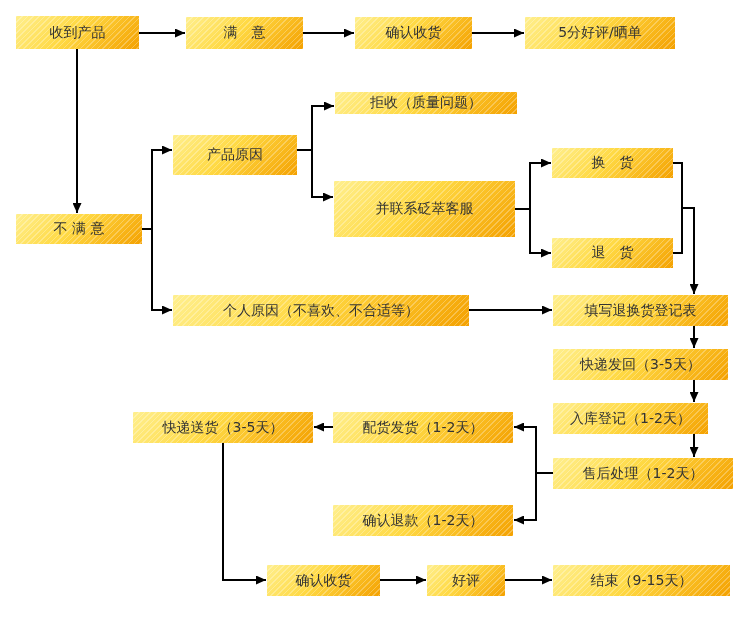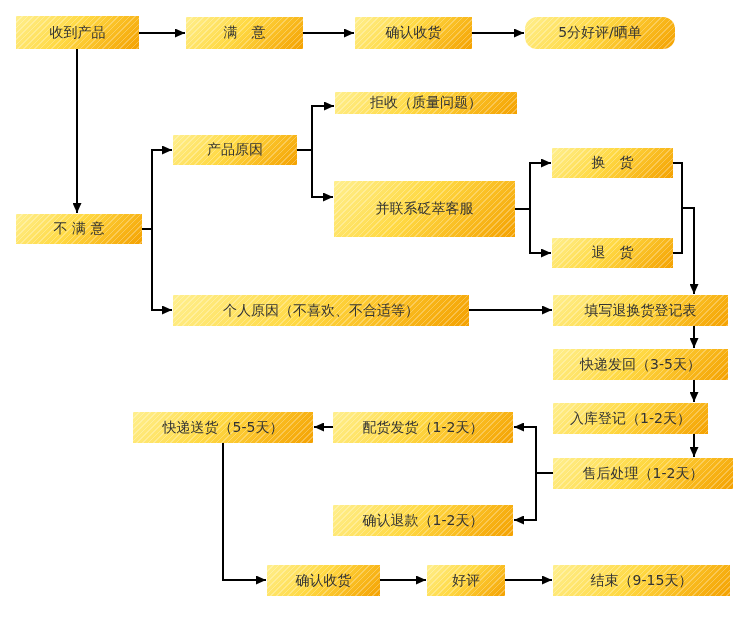--- a/index.html
+++ b/index.html
@@ -74,27 +74,27 @@
 
   <div class="node" style="left:16px;top:16px;width:123px;height:33px;">
     <span>收到产品</span>
   </div>
   <div class="node" style="left:186px;top:17px;width:117px;height:32px;">
     <span>满　意</span>
   </div>
   <div class="node" style="left:355px;top:17px;width:117px;height:32px;">
     <span>确认收货</span>
   </div>
-  <div class="node" style="left:525px;top:17px;width:150px;height:32px;border-radius:12px;">
+  <div class="node" style="left:525px;top:17px;width:150px;height:32px;">
     <span>5分好评/晒单</span>
   </div>
   <div class="node" style="left:335px;top:92px;width:182px;height:22px;">
     <span>拒收（质量问题）</span>
   </div>
-  <div class="node" style="left:173px;top:135px;width:124px;height:30px;">
+  <div class="node" style="left:173px;top:135px;width:124px;height:40px;">
     <span>产品原因</span>
   </div>
   <div class="node" style="left:334px;top:181px;width:181px;height:56px;">
     <span>并联系砭萃客服</span>
   </div>
   <div class="node" style="left:552px;top:148px;width:121px;height:30px;">
     <span>换　货</span>
   </div>
   <div class="node" style="left:552px;top:238px;width:121px;height:30px;">
     <span>退　货</span>
@@ -111,21 +111,21 @@
   <div class="node" style="left:553px;top:349px;width:175px;height:31px;">
     <span>快递发回（3-5天）</span>
   </div>
   <div class="node" style="left:553px;top:403px;width:155px;height:31px;">
     <span>入库登记（1-2天）</span>
   </div>
   <div class="node" style="left:553px;top:458px;width:180px;height:31px;">
     <span>售后处理（1-2天）</span>
   </div>
   <div class="node" style="left:133px;top:412px;width:180px;height:31px;">
-    <span>快递送货（5-5天）</span>
+    <span>快递送货（3-5天）</span>
   </div>
   <div class="node" style="left:333px;top:412px;width:180px;height:31px;">
     <span>配货发货（1-2天）</span>
   </div>
   <div class="node" style="left:333px;top:505px;width:180px;height:31px;">
     <span>确认退款（1-2天）</span>
   </div>
   <div class="node" style="left:267px;top:565px;width:113px;height:31px;">
     <span>确认收货</span>
   </div>

